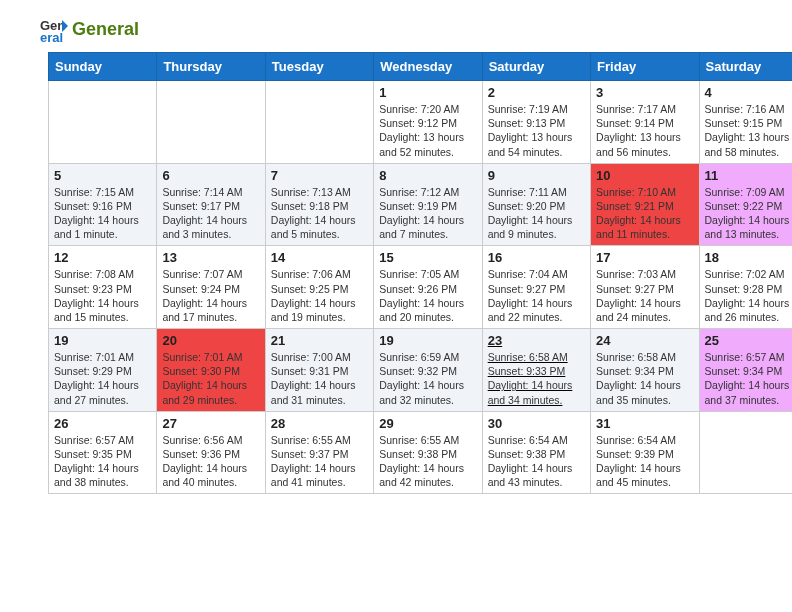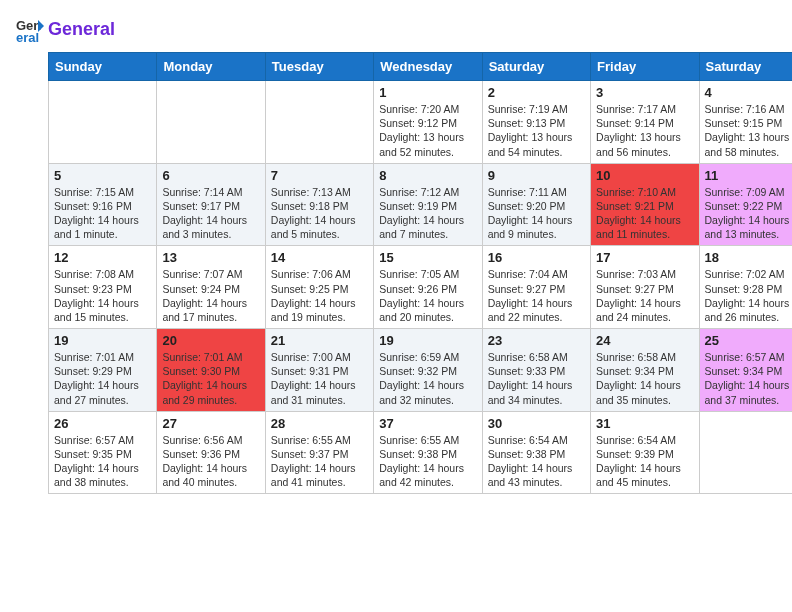--- a/index.html
+++ b/index.html
@@ -8,30 +8,31 @@
       background: #fff;
       width: 792px;
       min-height: 612px;
       padding: 16px;
     }
     .header {
       display: flex;
       justify-content: space-between;
       align-items: flex-start;
       margin-bottom: 8px;
+      margin-left: 24px;
     }
     .logo {
       display: flex;
       align-items: center;
       gap: 4px;
     }
     .logo-text {
       font-size: 18px;
       font-weight: bold;
-      color: #6d28d9;
+      color: #4d7c0f;
       line-height: 1.1;
     }
     .logo-text span {
       color: #1a73c7;
     }
     .logo-icon {
       width: 28px;
       height: 28px;
     }
     .title-block {
@@ -110,21 +111,21 @@
   <div class="title-block">
     <div class="month-year"></div>
     <div class="location"></div>
   </div>
 </div>
 
 <table class="calendar">
   <thead>
     <tr>
     <th>Sunday</th>
-        <th>Monday</th>
+        <th>Thursday</th>
         <th>Tuesday</th>
         <th>Wednesday</th>
         <th>Saturday</th>
         <th>Friday</th>
         <th>Saturday</th>
       </tr>
   </thead>
   <tbody id="calendar-body">
   <tr>
         <td class="empty-cell"></td>
@@ -217,21 +218,21 @@
           <div class="day-info">Sunrise: 7:01 AM<br>Sunset: 9:30 PM<br>Daylight: 14 hours and 29 minutes.</div>
         </td>
         <td style="background: rgb(240, 244, 248);">
           <div class="day-number">21</div>
           <div class="day-info">Sunrise: 7:00 AM<br>Sunset: 9:31 PM<br>Daylight: 14 hours and 31 minutes.</div>
         </td>
         <td style="background: rgb(240, 244, 248);">
           <div class="day-number">19</div>
           <div class="day-info">Sunrise: 6:59 AM<br>Sunset: 9:32 PM<br>Daylight: 14 hours and 32 minutes.</div>
         </td>
-        <td style="background: rgb(240, 244, 248);">
+        <td style="background: rgb(240, 244, 248); text-decoration: underline;">
           <div class="day-number">23</div>
           <div class="day-info">Sunrise: 6:58 AM<br>Sunset: 9:33 PM<br>Daylight: 14 hours and 34 minutes.</div>
         </td>
         <td style="background: rgb(240, 244, 248);">
           <div class="day-number">24</div>
           <div class="day-info">Sunrise: 6:58 AM<br>Sunset: 9:34 PM<br>Daylight: 14 hours and 35 minutes.</div>
         </td>
         <td style="background: #f0abfc;">
           <div class="day-number">25</div>
           <div class="day-info">Sunrise: 6:57 AM<br>Sunset: 9:34 PM<br>Daylight: 14 hours and 37 minutes.</div>
@@ -244,21 +245,21 @@
         </td>
         <td>
           <div class="day-number">27</div>
           <div class="day-info">Sunrise: 6:56 AM<br>Sunset: 9:36 PM<br>Daylight: 14 hours and 40 minutes.</div>
         </td>
         <td>
           <div class="day-number">28</div>
           <div class="day-info">Sunrise: 6:55 AM<br>Sunset: 9:37 PM<br>Daylight: 14 hours and 41 minutes.</div>
         </td>
         <td>
-          <div class="day-number">37</div>
+          <div class="day-number">29</div>
           <div class="day-info">Sunrise: 6:55 AM<br>Sunset: 9:38 PM<br>Daylight: 14 hours and 42 minutes.</div>
         </td>
         <td>
           <div class="day-number">30</div>
           <div class="day-info">Sunrise: 6:54 AM<br>Sunset: 9:38 PM<br>Daylight: 14 hours and 43 minutes.</div>
         </td>
         <td>
           <div class="day-number">31</div>
           <div class="day-info">Sunrise: 6:54 AM<br>Sunset: 9:39 PM<br>Daylight: 14 hours and 45 minutes.</div>
         </td>

